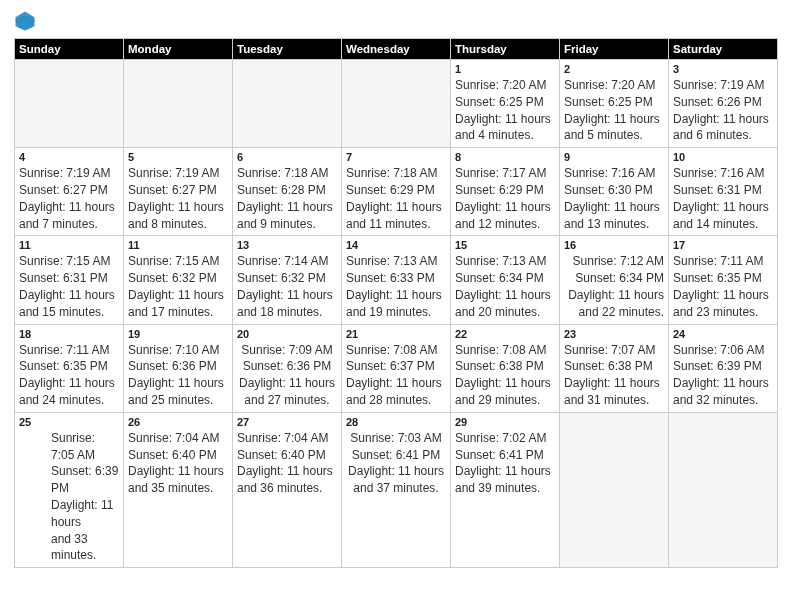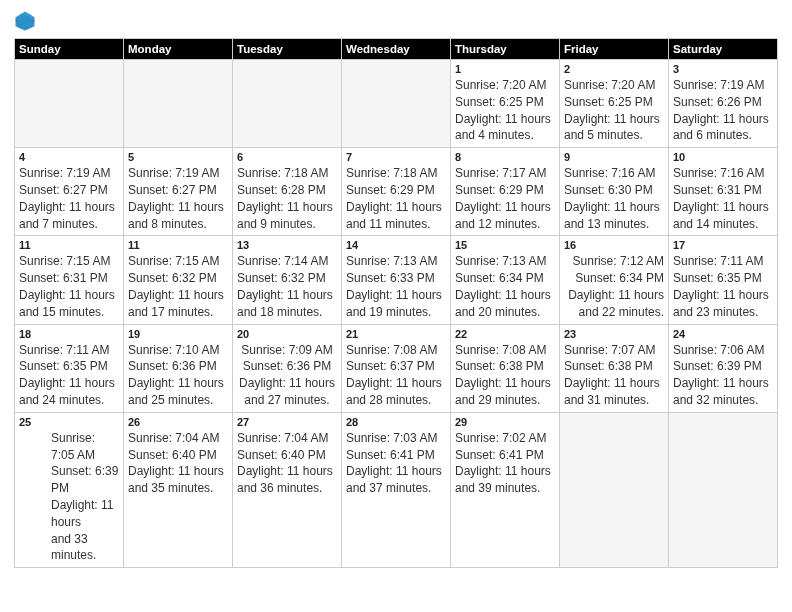--- a/index.html
+++ b/index.html
@@ -323,21 +323,21 @@
           </td>
           <td>
             <span class="day-number">27</span>
             <div class="day-info" style="white-space: pre-line;">Sunrise: 7:04 AM
 Sunset: 6:40 PM
 Daylight: 11 hours
 and 36 minutes.</div>
           </td>
           <td>
             <span class="day-number">28</span>
-            <div class="day-info" style="white-space: pre-line;">Sunrise: 7:03 AM
+            <div class="day-info" style="white-space: pre-line; text-align: center;">Sunrise: 7:03 AM
 Sunset: 6:41 PM
 Daylight: 11 hours
 and 37 minutes.</div>
           </td>
           <td>
             <span class="day-number">29</span>
             <div class="day-info" style="white-space: pre-line;">Sunrise: 7:02 AM
 Sunset: 6:41 PM
 Daylight: 11 hours
 and 39 minutes.</div>

